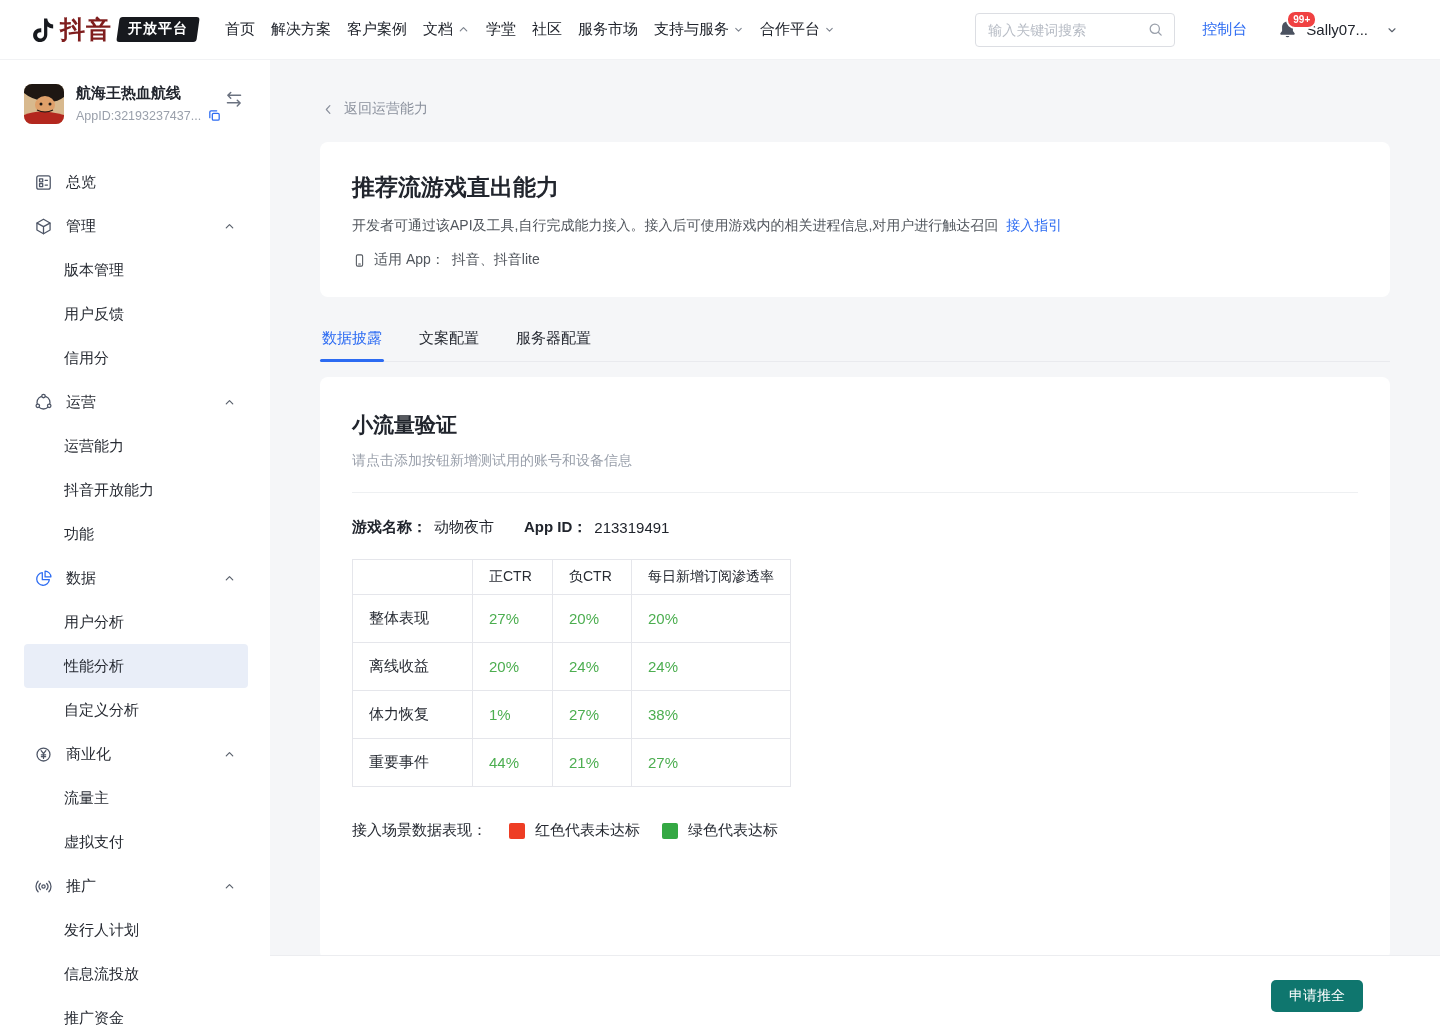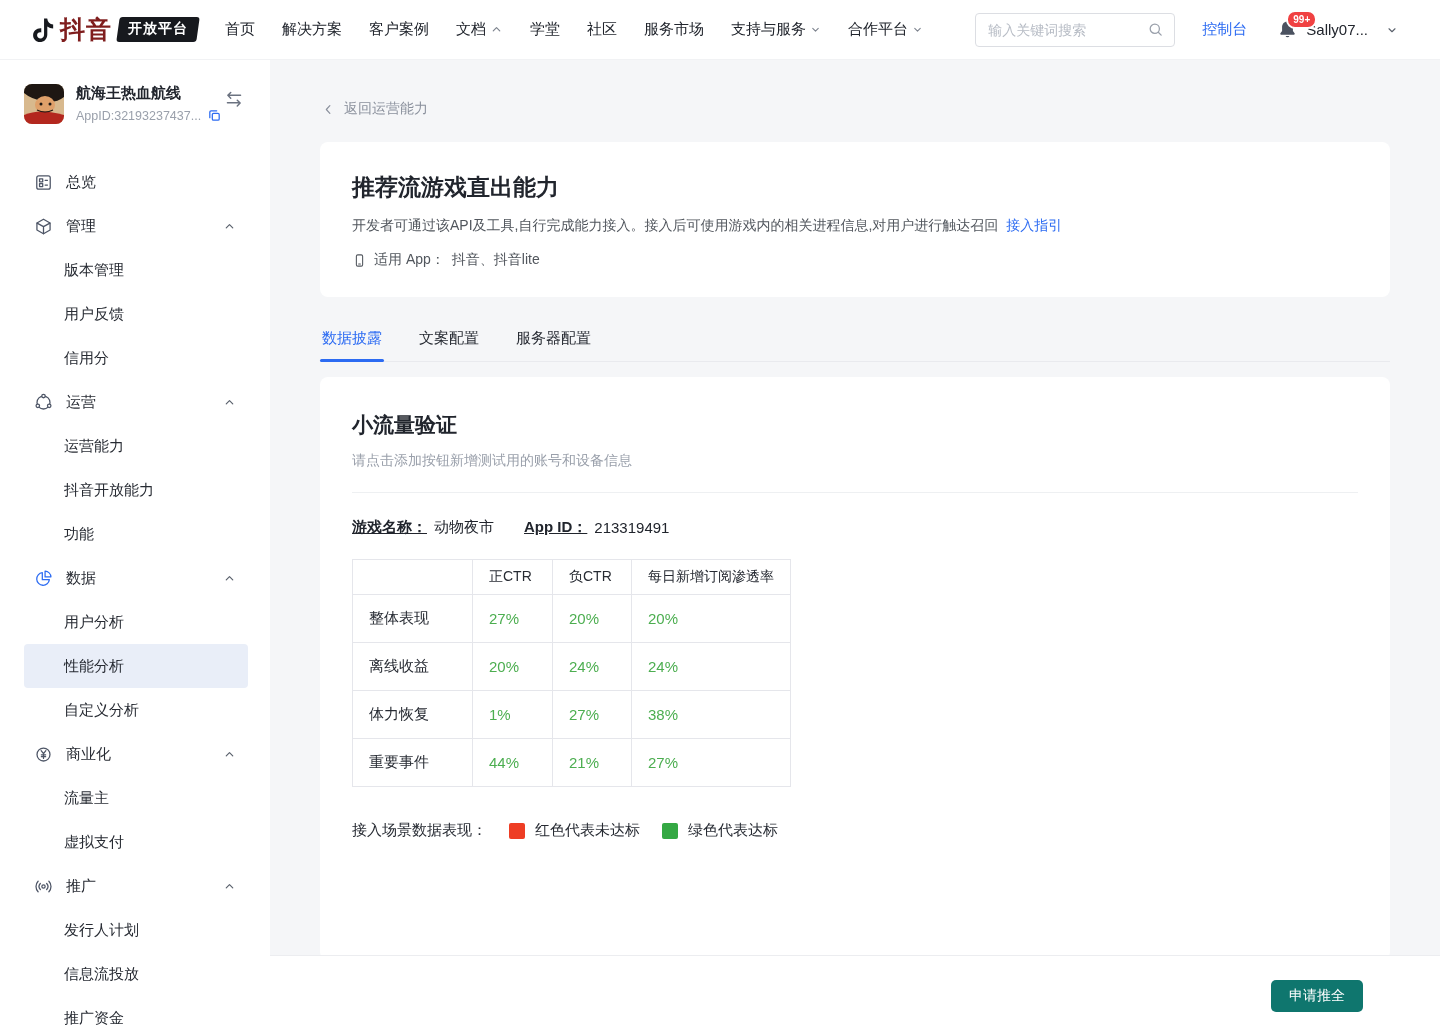--- a/index.html
+++ b/index.html
@@ -13,21 +13,21 @@
 
   
   .navbar { position:absolute; top:0; left:0; right:0; height:60px; background:#fff;
     border-bottom:1px solid #f1f2f4; display:flex; align-items:center; padding:0 42px 0 32px; z-index:30; }
   .logo { display:flex; align-items:center; cursor:pointer; }
   .logo-note { width:23px; height:26px; margin-right:5px; }
   .logo-text { font-size:25px; font-weight:bold; color:#7f1d1d; letter-spacing:1px; }
   .logo-badge { margin-left:6px; background:#17191e; color:#fff; font-size:14px; font-weight:bold;
     padding:3px 10px 4px; transform:skewX(-8deg); border-radius:3px; letter-spacing:1px; }
   .logo-badge > span { display:inline-block; transform:skewX(8deg); }
-  .nav-items { display:flex; align-items:center; gap:27px; margin-left:27px; list-style:none; }
+  .nav-items { display:flex; align-items:center; gap:16px; margin-left:27px; list-style:none; }
   .nav-item { display:flex; align-items:center; gap:4px; font-size:15px; color:#21252d; cursor:pointer; white-space:nowrap; }
   .nav-item .caret { color:#7d838e; }
   .nav-right { margin-left:auto; display:flex; align-items:center; }
   .search-box { width:200px; height:34px; border:1px solid #dcdee3; border-radius:4px;
     display:flex; align-items:center; padding:0 10px 0 12px; background:#fff; }
   .search-box input { border:none; outline:none; flex:1; font-size:14px; color:#21252d; min-width:0;
     font-family:inherit; }
   .search-box input::placeholder { color:#b7bcc5; }
   .search-box .s-icon { color:#9aa0ab; flex:none; }
   .console-link { color:#2c6bf2; font-size:15px; margin-left:27px; cursor:pointer; text-decoration:none; }
@@ -73,21 +73,21 @@
   .tab { font-size:15px; padding:9px 2px 13px; color:#272b33; position:relative; cursor:pointer; }
   .tab.active { color:#2c6bf2; }
   .tab.active::after { content:""; position:absolute; left:0; right:0; bottom:-1px; height:3px;
     background:#2c6bf2; border-radius:2px; }
 
   .val-card { margin-top:15px; padding:34px 32px; height:583px; }
   .val-title { font-size:21px; font-weight:bold; color:#21252d; }
   .val-desc { margin-top:13px; font-size:14px; color:#9aa0ab; }
   .divider { margin-top:22px; height:1px; background:#eef0f2; }
   .game-row { margin-top:25px; display:flex; align-items:center; font-size:15px; color:#21252d; }
-  .b-label { font-weight:bold;text-decoration:underline; }
+  .b-label { font-weight:bold; }
   .game-row .v { margin-left:7px; }
   .game-row .appid-label { margin-left:30px; }
 
   table.metrics { margin-top:22px; border-collapse:collapse; }
   .metrics th, .metrics td { border:1px solid #e5e6eb; text-align:left; font-weight:normal; }
   .metrics thead th { height:35px; padding:0 16px; font-size:14px; color:#272b33; white-space:nowrap; }
   .metrics tbody td, .metrics tbody th { height:48px; padding:0 16px; font-size:15px; }
   .metrics tbody th { color:#272b33; }
   .metrics td.val { color:#4cae50; }
 

